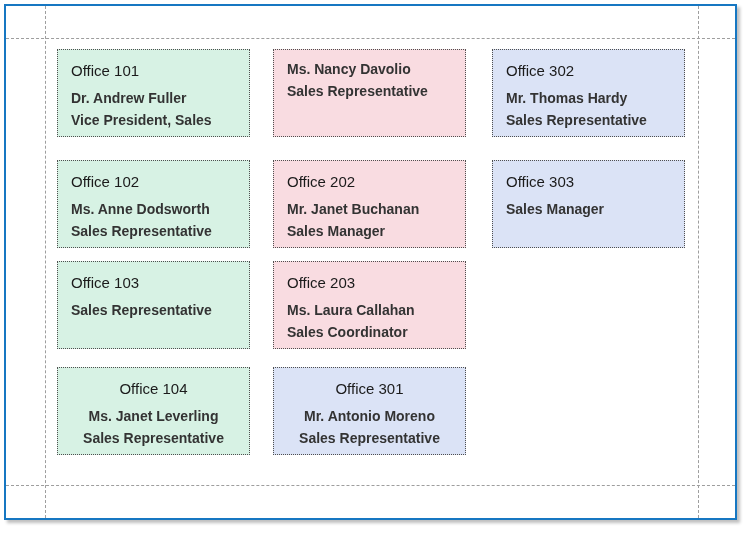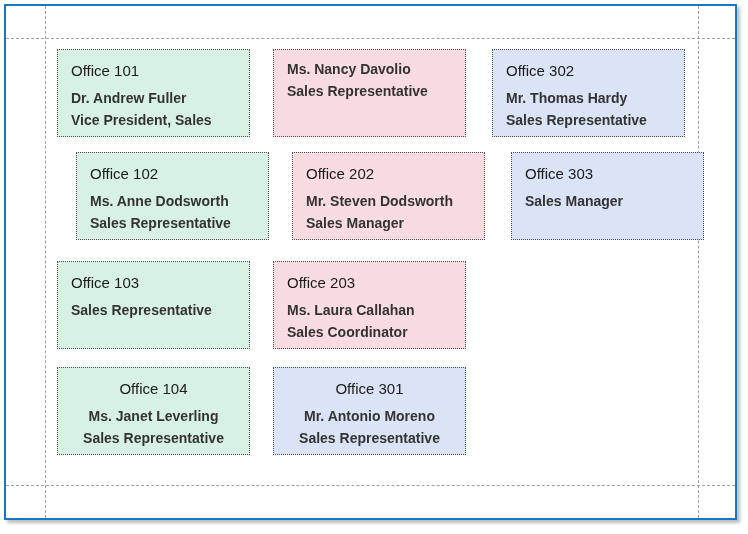--- a/index.html
+++ b/index.html
@@ -39,21 +39,21 @@
     cursor: default;
   }
   .card.green { background: var(--green, #d7f2e4); }
   .card.pink  { background: var(--pink,  #f9dce1); }
   .card.blue  { background: var(--blue,  #dbe3f6); }
 
   .col-0 { left: 51px; }
   .col-1 { left: 267px; }
   .col-2 { left: 486px; }
   .row-0 { top: 43px; }
-  .row-1 { top: 146px; margin-left: 19px; }
+  .row-1 { top: 154px; }
   .row-2 { top: 255px; }
   .row-3 { top: 361px; text-align: center; }
 
   .card .office {
     font-size: 15px;
     line-height: 20px;
     color: var(--title-text, #1b1b1b);
     margin-bottom: 9px;
   }
   .card .line {
@@ -91,21 +91,21 @@
     <div class="office">Office 104</div>
     <div class="line">Ms. Janet Leverling</div>
     <div class="line">Sales Representative</div>
   </div>
       <div class="card pink col-1 row-0">
     <div class="line">Ms. Nancy Davolio</div>
     <div class="line">Sales Representative</div>
   </div>
       <div class="card pink col-1 row-1">
     <div class="office">Office 202</div>
-    <div class="line">Mr. Steven Dodsworth</div>
+    <div class="line">Mr. Janet Buchanan</div>
     <div class="line">Sales Manager</div>
   </div>
       <div class="card pink col-1 row-2">
     <div class="office">Office 203</div>
     <div class="line">Ms. Laura Callahan</div>
     <div class="line">Sales Coordinator</div>
   </div>
       <div class="card blue col-1 row-3">
     <div class="office">Office 301</div>
     <div class="line">Mr. Antonio Moreno</div>

